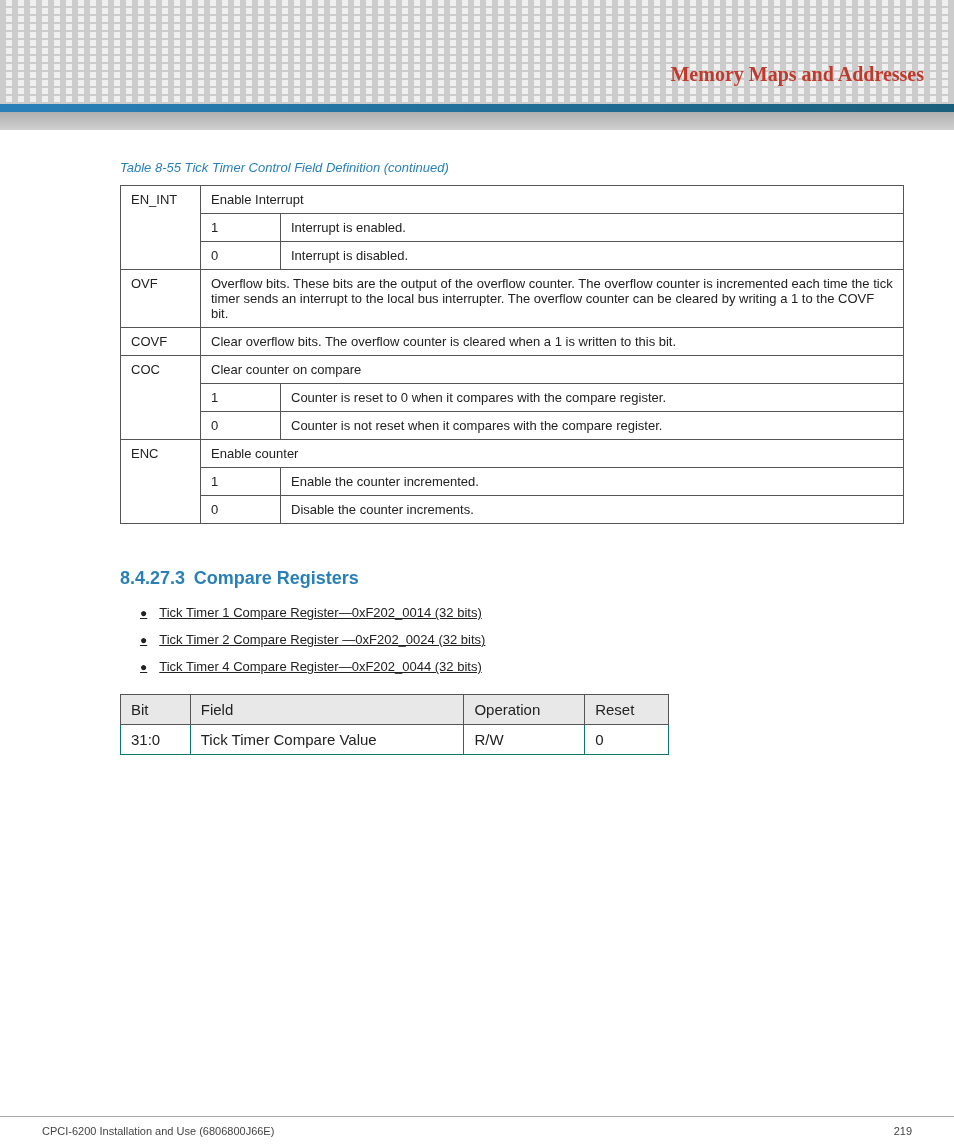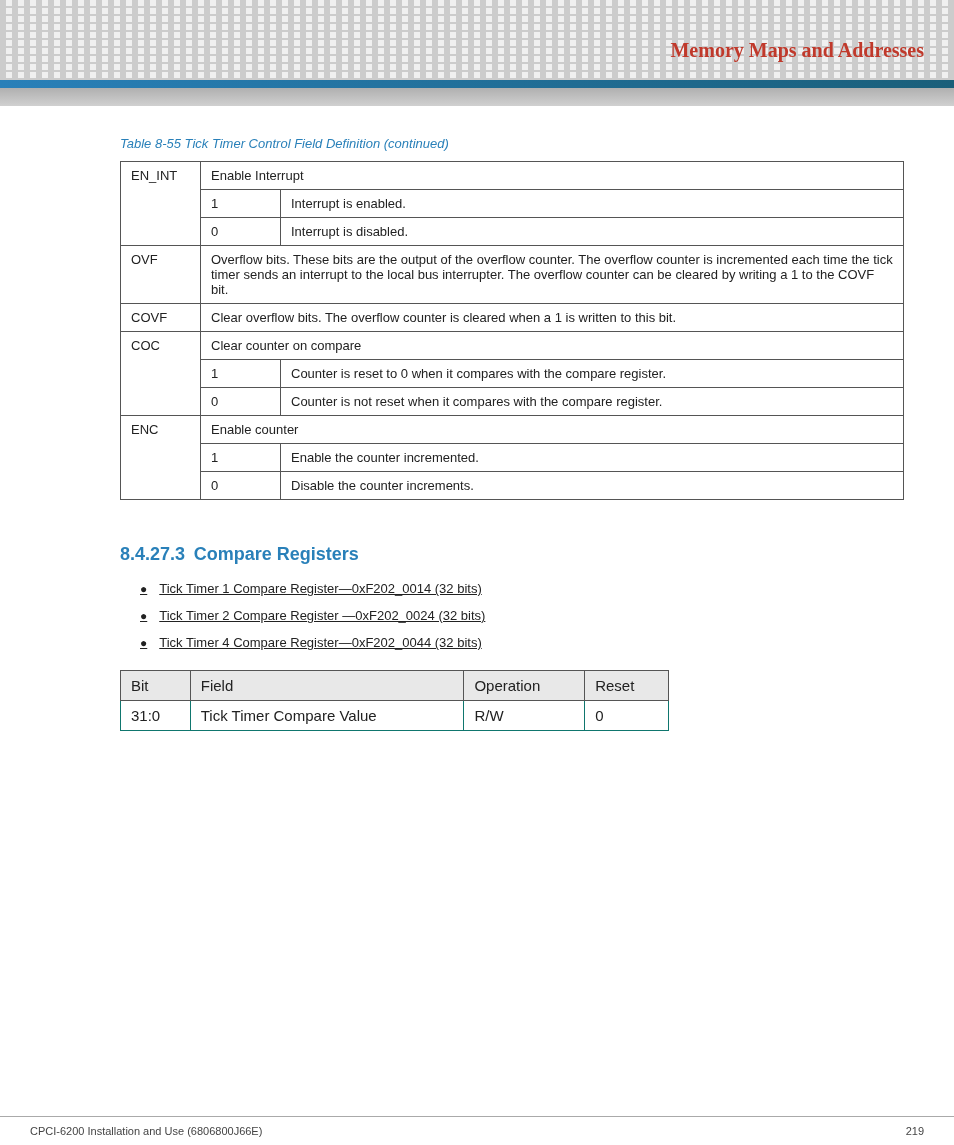--- a/index.html
+++ b/index.html
@@ -9,21 +9,21 @@
       color: #222;
       background: #fff;
       width: 954px;
       min-height: 1145px;
       position: relative;
     }
 
     
     .header-pattern {
       width: 100%;
-      height: 80px;
+      height: 104px;
       background: repeating-linear-gradient(
         90deg,
         #ccc 0px, #ccc 6px,
         transparent 6px, transparent 12px
       ),
       repeating-linear-gradient(
         0deg,
         #ccc 0px, #ccc 2px,
         transparent 2px, transparent 8px
       );
@@ -140,21 +140,21 @@
       flex-shrink: 0;
     }
 
     
     .footer {
       position: absolute;
       bottom: 0;
       left: 0;
       right: 0;
       border-top: 1px solid #aaa;
-      padding: 8px 30px;
+      padding: 8px 42px;
       display: flex;
       justify-content: space-between;
       font-size: 11px;
       color: #444;
     }
 
     
     .reg-table {
       border-collapse: collapse;
       width: 70%;

